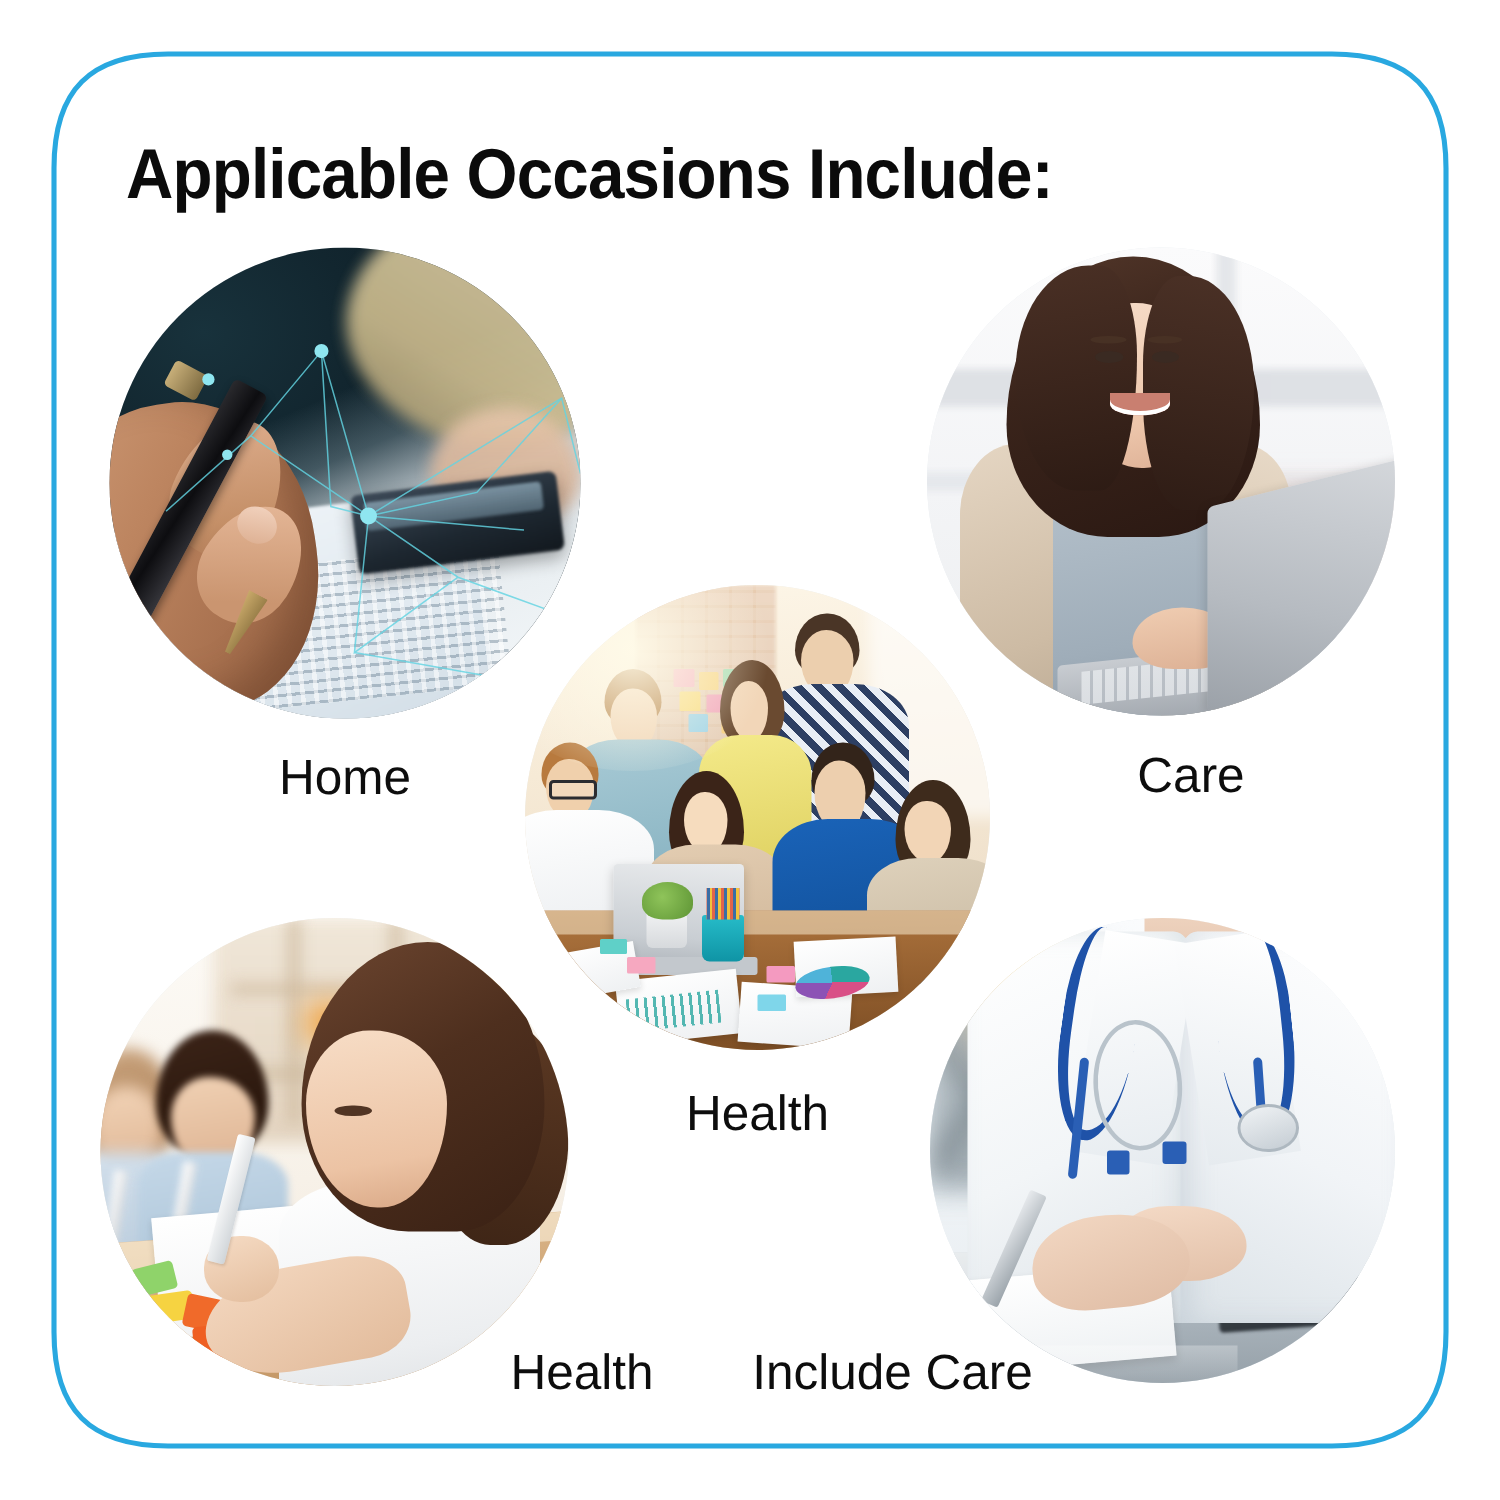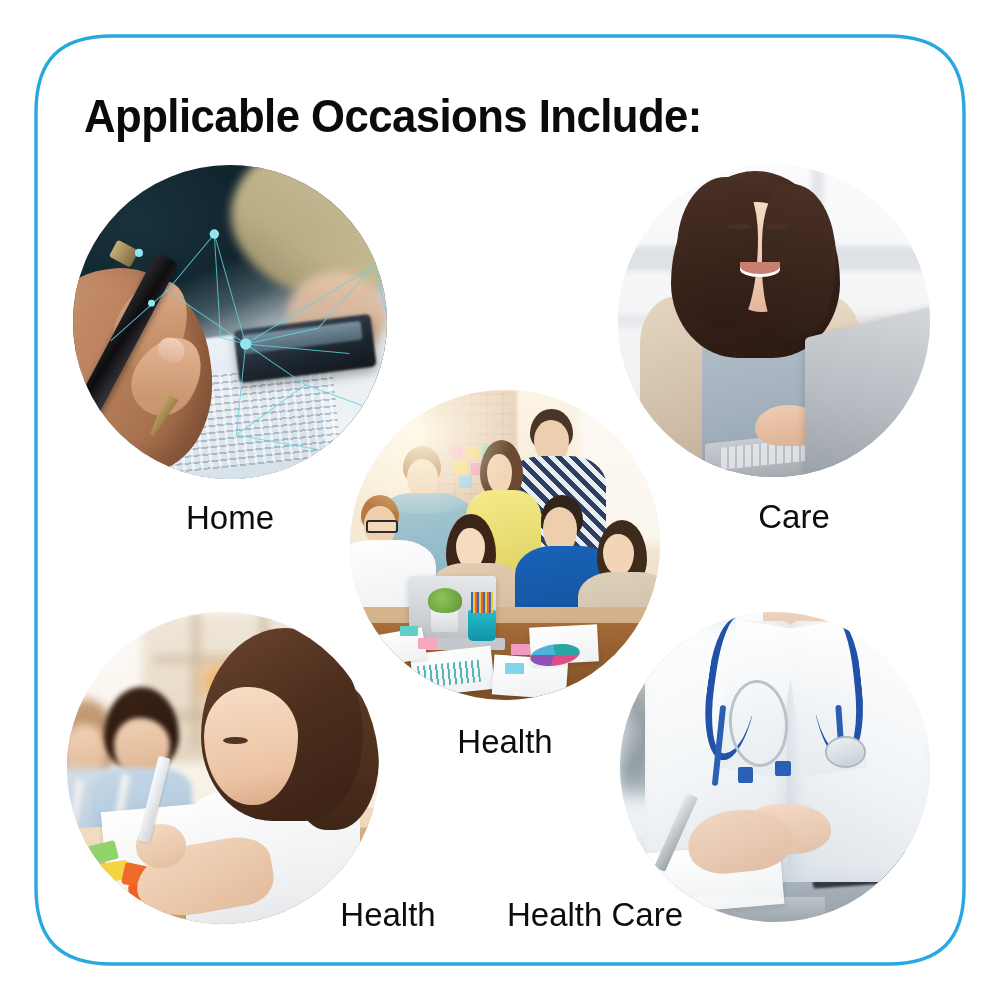--- a/index.html
+++ b/index.html
@@ -551,16 +551,16 @@
         <div class="lay hc-chest"></div>
         <div class="lay hc-clipL"></div>
         <div class="lay hc-clipR"></div>
         <div class="lay hc-sheet"></div>
         <div class="lay hc-hand2"></div>
         <div class="lay hc-hand"></div>
         <div class="lay hc-pen2"></div>
         <div class="lay hc-refl"></div>
       </div>
     </div>
-    <div class="label" style="left:495px;top:898px;width:200px;">Health Care</div>
+    <div class="label" style="left:495px;top:898px;width:200px;">Include Care</div>
   </div>
 
 </div>
 
 </body></html>

